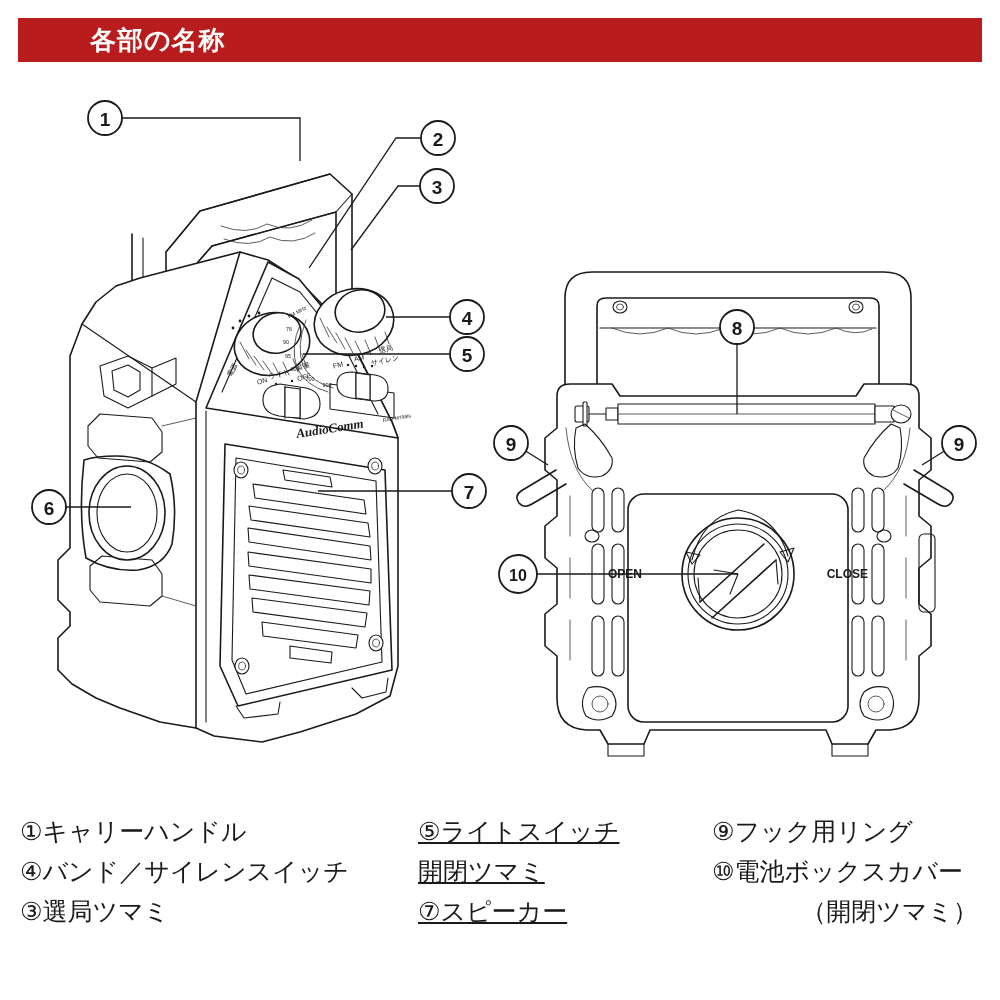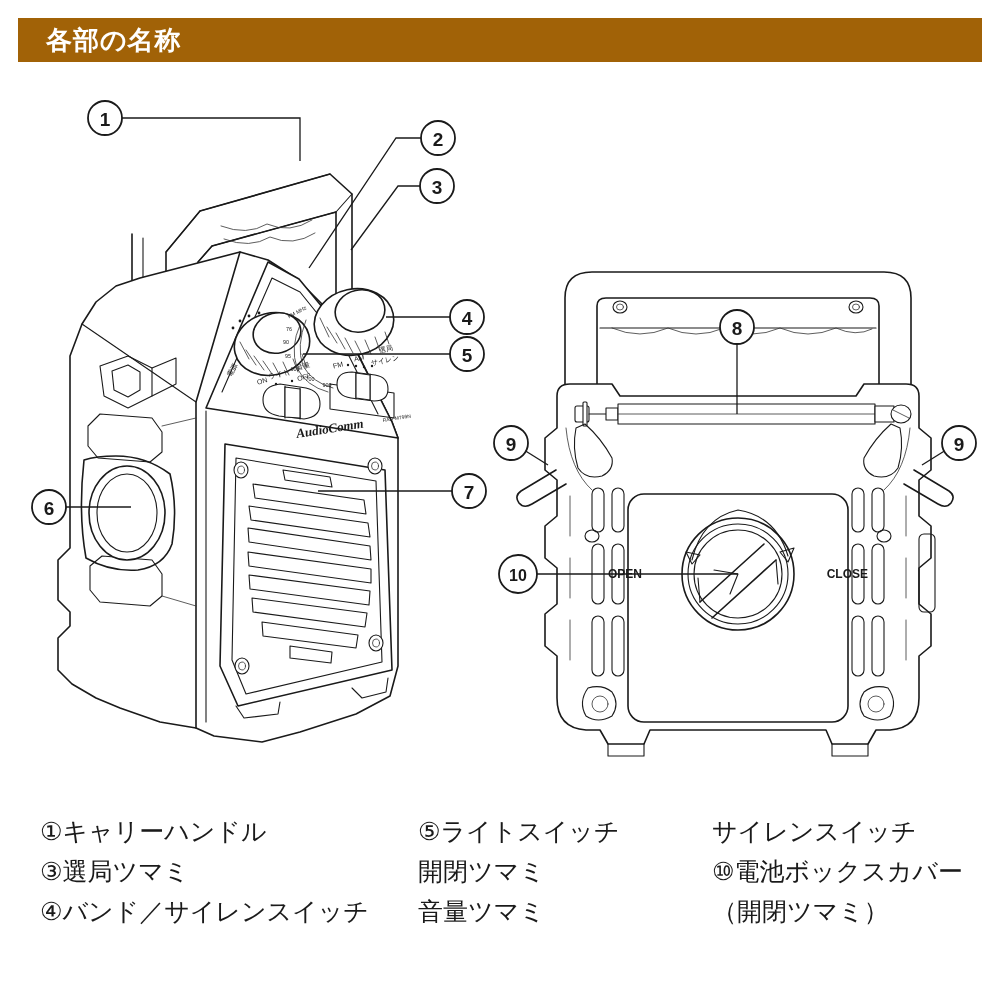--- a/index.html
+++ b/index.html
@@ -12,24 +12,24 @@
     overflow:hidden;
     position:relative;
   }
   #page{position:relative;width:1000px;height:1000px;}
 
   
   .section-header{
     position:absolute;
     left:18px; top:18px;
     width:964px; height:44px;
-    background:#a16207;
+    background:#b91c1c;
     display:flex; align-items:center;
     box-sizing:border-box;
-    padding-left:28px;
+    padding-left:72px;
   }
   .section-header .title{
     color:#ffffff;
     font-size:26px;
     font-weight:bold;
     letter-spacing:1px;
     line-height:1;
     font-family:"DejaVu Sans","Liberation Sans",sans-serif;
   }
 
@@ -77,31 +77,31 @@
   
   #legend{
     position:absolute;
     left:0; top:812px;
     width:1000px; height:188px;
   }
   .legend-col{
     position:absolute;
     top:0;
   }
-  .legend-col.c1{left:20px;width:400px;margin-left:20px;}
-  .legend-col.c2{left:418px;width:280px;}
+  .legend-col.c1{left:20px;width:400px;}
+  .legend-col.c2{left:418px;width:280px;text-decoration:underline;}
   .legend-col.c3{left:712px;width:288px;}
   .legend-row{
     font-size:25px;
     line-height:40px;
     white-space:nowrap;
     color:#1a1a1a;
     font-family:"DejaVu Sans","Liberation Sans",sans-serif;
   }
-  .legend-row.indent{padding-right:12px;}
+  .legend-row.indent{text-align:right;padding-right:22px;}
 </style>
 </head>
 <body>
 
 <div id="page">
 
   <div class="section-header">
     <span class="title">各部の名称</span>
   </div>
 
@@ -446,31 +446,31 @@
       </g>
     </g>
 
   </svg>
   </div>
 
   <div id="legend">
 
     <div class="legend-col c1">
       <div class="legend-row">①キャリーハンドル</div>
+      <div class="legend-row">④バンド／サイレンスイッチ</div>
       <div class="legend-row">③選局ツマミ</div>
-      <div class="legend-row">④バンド／サイレンスイッチ</div>
     </div>
 
     <div class="legend-col c2">
       <div class="legend-row">⑤ライトスイッチ</div>
       <div class="legend-row">開閉ツマミ</div>
-      <div class="legend-row">音量ツマミ</div>
+      <div class="legend-row">⑦スピーカー</div>
     </div>
 
     <div class="legend-col c3">
-      <div class="legend-row">サイレンスイッチ</div>
+      <div class="legend-row">⑨フック用リング</div>
       <div class="legend-row">⑩電池ボックスカバー</div>
       <div class="legend-row indent">（開閉ツマミ）</div>
     </div>
 
   </div>
 
 </div>
 
 </body></html>

